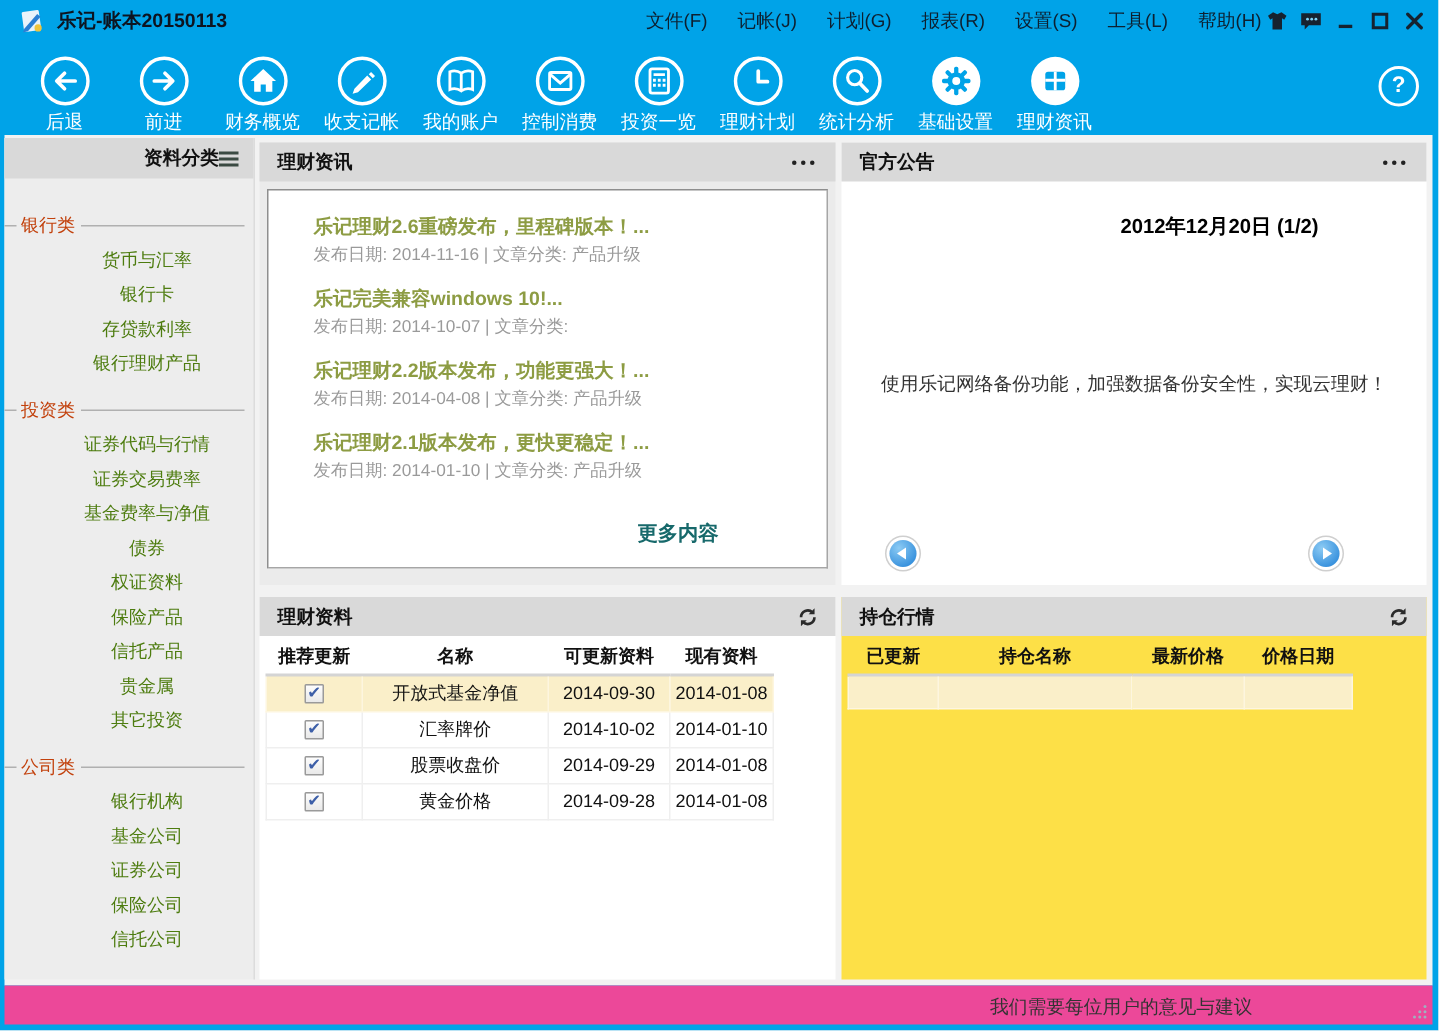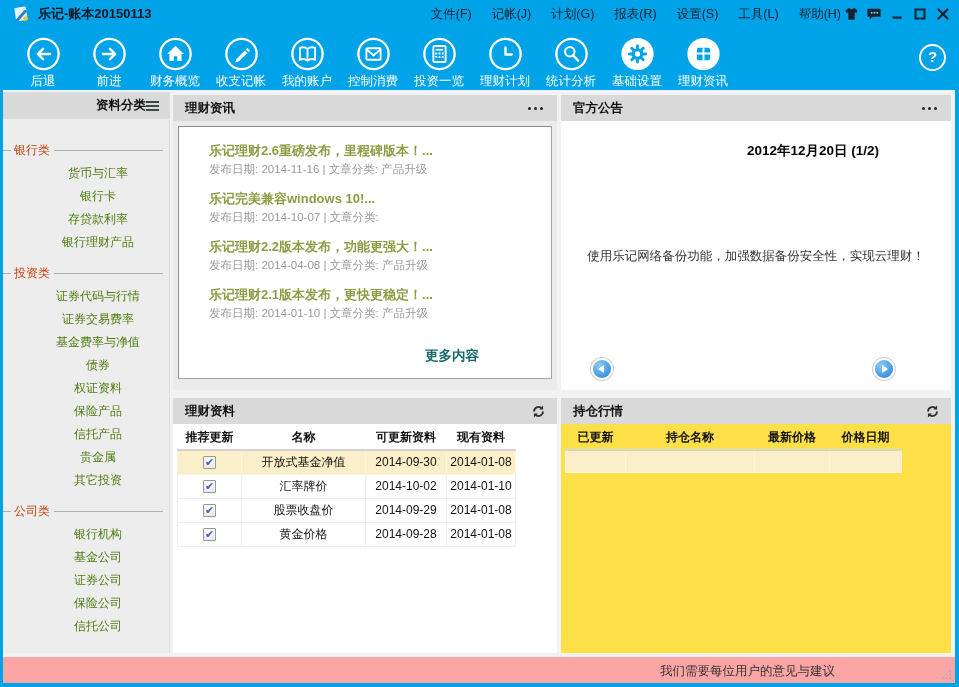--- a/index.html
+++ b/index.html
@@ -86,21 +86,21 @@
   table { border-collapse:collapse; margin:2px 0 0 4px; font-size:12px; color:#111; table-layout:fixed; }
   th { font-weight:bold; height:24px; border-bottom:2px solid #D4D4D4; text-align:center; white-space:nowrap; }
   td { height:24px; border:1px solid #EFEFEF; text-align:center; white-space:nowrap; }
   tr.hl td { background:#FAEFC9; border-color:#FDF6DF; }
   tr.empty td { height:22px; }
   .chk { width:13px; height:13px; margin:0 auto; border:1px solid #9A9A9A;
          background:linear-gradient(#FDFDFD,#E9E9E9); border-radius:1px; color:#3D5FA8;
          font-size:11px; line-height:11px; text-align:center; cursor:pointer; }
 
   
-  .statusbar { position:absolute; left:3px; right:4px; top:657px; height:26px; background:#fca5a5; }
+  .statusbar { position:absolute; left:3px; right:4px; top:657px; height:26px; background:#ec4899; }
   .status-msg { position:absolute; right:120px; top:6px; font-size:12.5px; color:#333; }
   .grip { position:absolute; right:3px; bottom:3px; cursor:nwse-resize; }
 </style>
 </head>
 <body>
 
 <div class="window">
 
   <div class="titlebar">
     <svg class="logo" viewBox="0 0 18 18">

